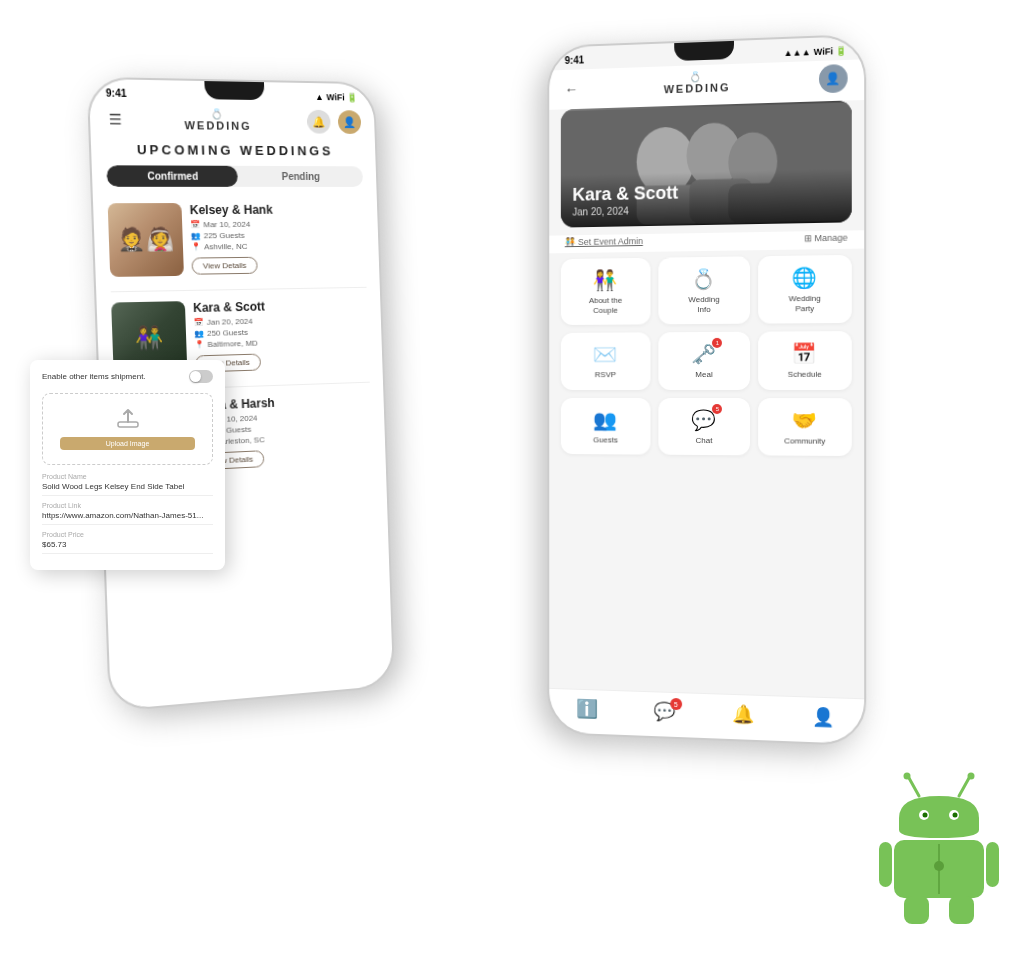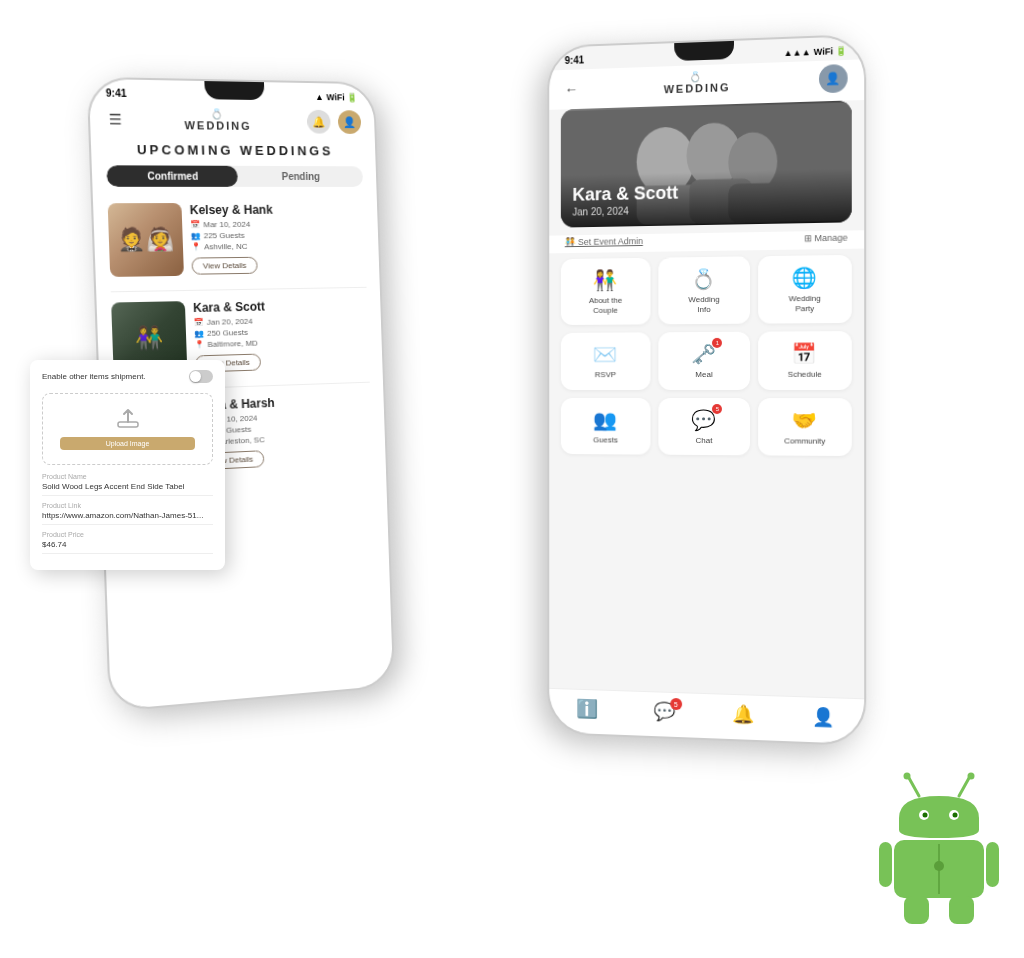--- a/index.html
+++ b/index.html
@@ -661,27 +661,27 @@
       <div class="upload-icon-svg">
         <svg width="24" height="20" viewBox="0 0 24 20" fill="none">
           <path d="M12 2L12 14M12 2L8 6M12 2L16 6" stroke="#aaa" stroke-width="2" stroke-linecap="round"></path>
           <rect x="2" y="14" width="20" height="5" rx="2" fill="none" stroke="#aaa" stroke-width="1.5"></rect>
         </svg>
       </div>
       <button class="upload-btn">Upload Image</button>
     </div>
 
     <div class="field-label">Product Name</div>
-    <div class="field-value">Solid Wood Legs Accent End Side Tabel</div>
+    <div class="field-value">Solid Wood Legs Kelsey End Side Tabel</div>
 
     <div class="field-label">Product Link</div>
     <div class="field-value">https://www.amazon.com/Nathan-James-51...</div>
 
     <div class="field-label">Product Price</div>
-    <div class="field-value">$46.74</div>
+    <div class="field-value">$65.73</div>
   </div>
 
   <div class="phone-right">
 
     <div class="phone-side-btn right-phone-side-power"></div>
     <div class="phone-side-btn-left right-phone-side-vol1"></div>
     <div class="phone-side-btn-left right-phone-side-vol2"></div>
 
     <div class="phone-right-inner">
       <div class="notch"></div>

